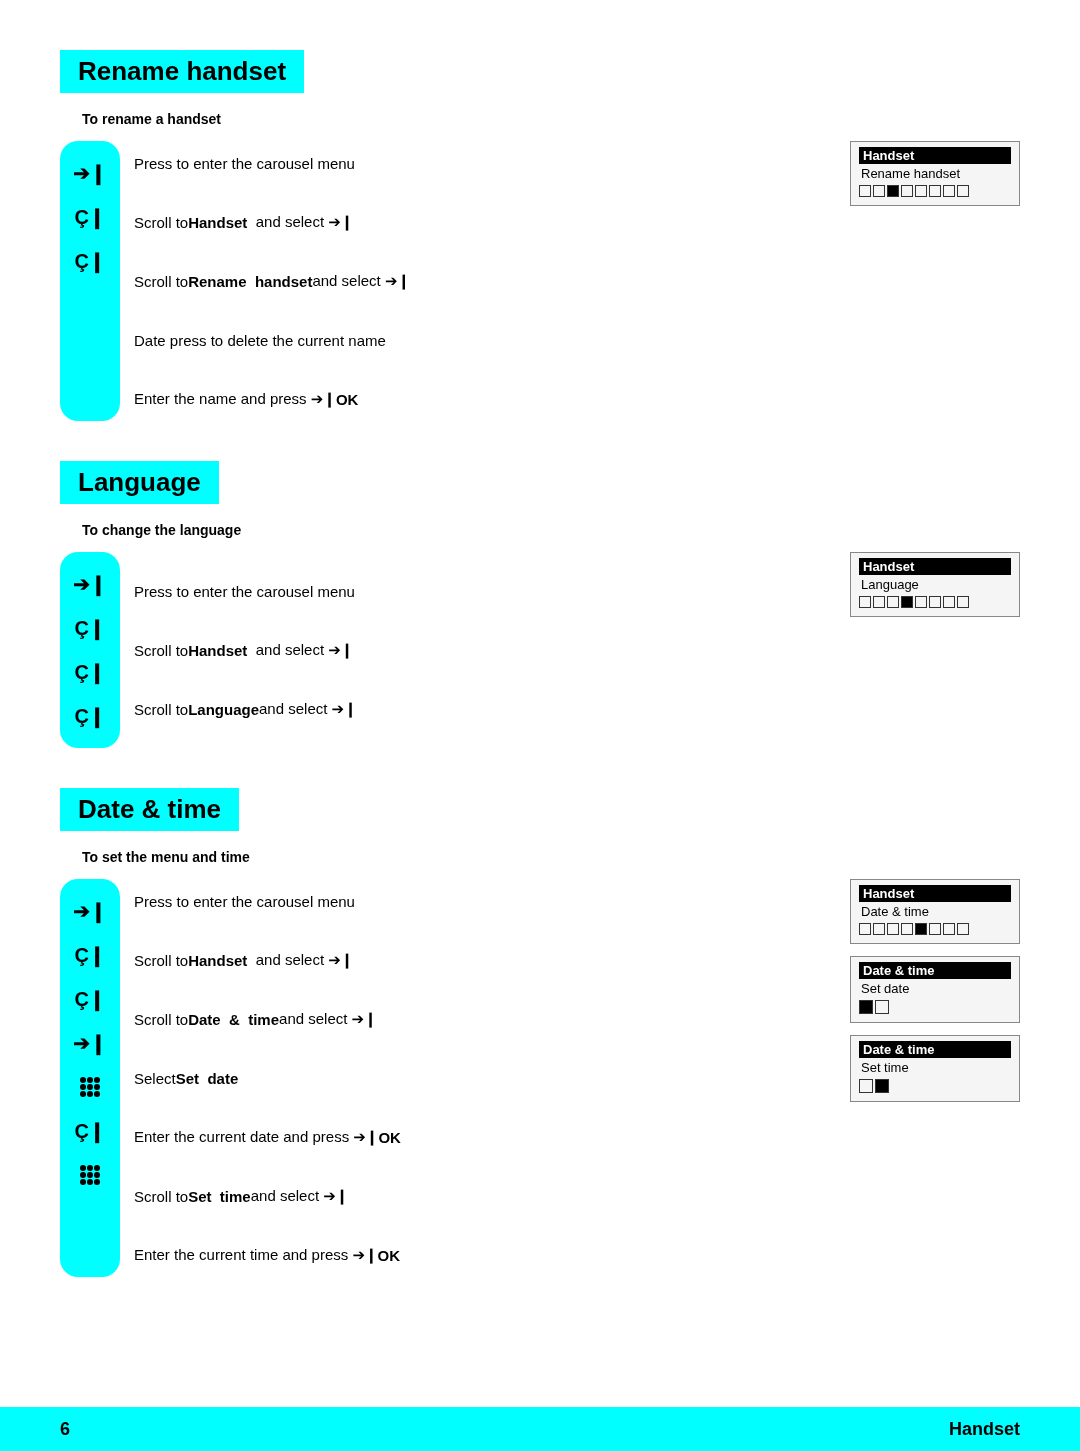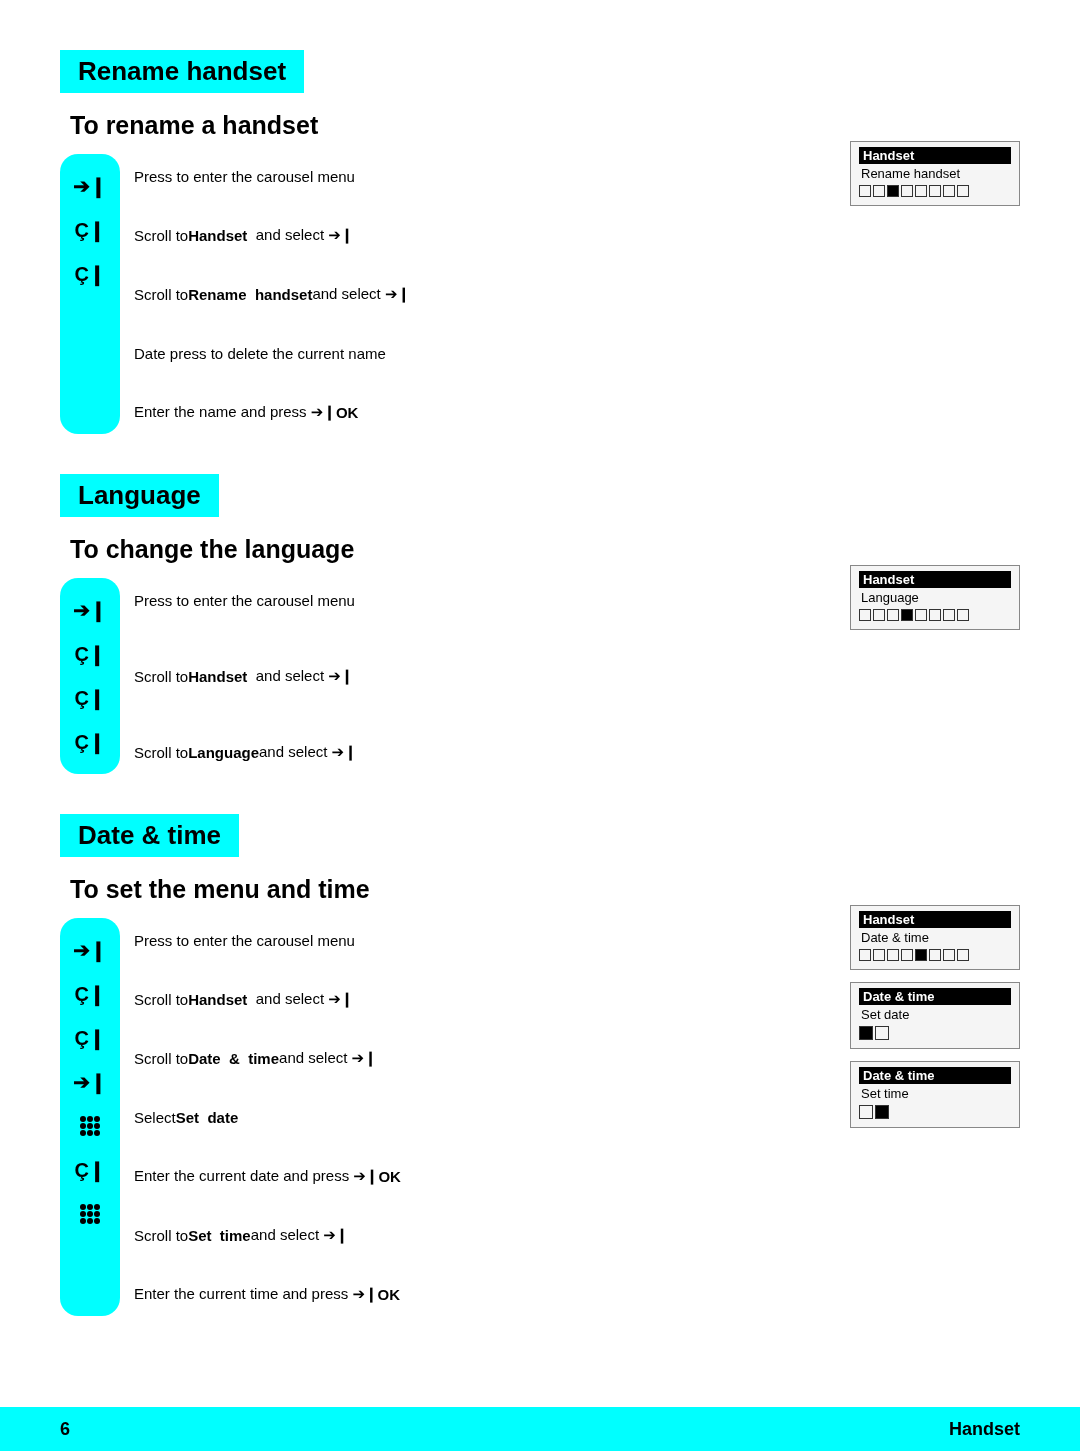--- a/index.html
+++ b/index.html
@@ -36,24 +36,24 @@
       align-items: flex-start;
       gap: 30px;
     }
 
     
     .instructions {
       flex: 1;
     }
 
     .subsection-title {
-      font-size: 25px;
+      font-size: 14px;
       font-weight: bold;
       margin-bottom: 14px;
-      margin-left: 10px;
+      margin-left: 22px;
     }
 
     
     .steps-container {
       display: flex;
       flex-direction: row;
       align-items: stretch;
     }
 
     .icon-sidebar {
@@ -77,21 +77,21 @@
 
     .step-icon {
       font-size: 22px;
       font-weight: bold;
       color: #000;
     }
 
     .steps-list {
       display: flex;
       flex-direction: column;
-      justify-content: space-between;
+      justify-content: center;
       margin-left: 14px;
       gap: 15px;
     }
 
     .step-item {
       height: 44px;
       display: flex;
       align-items: center;
       font-size: 15px;
     }

